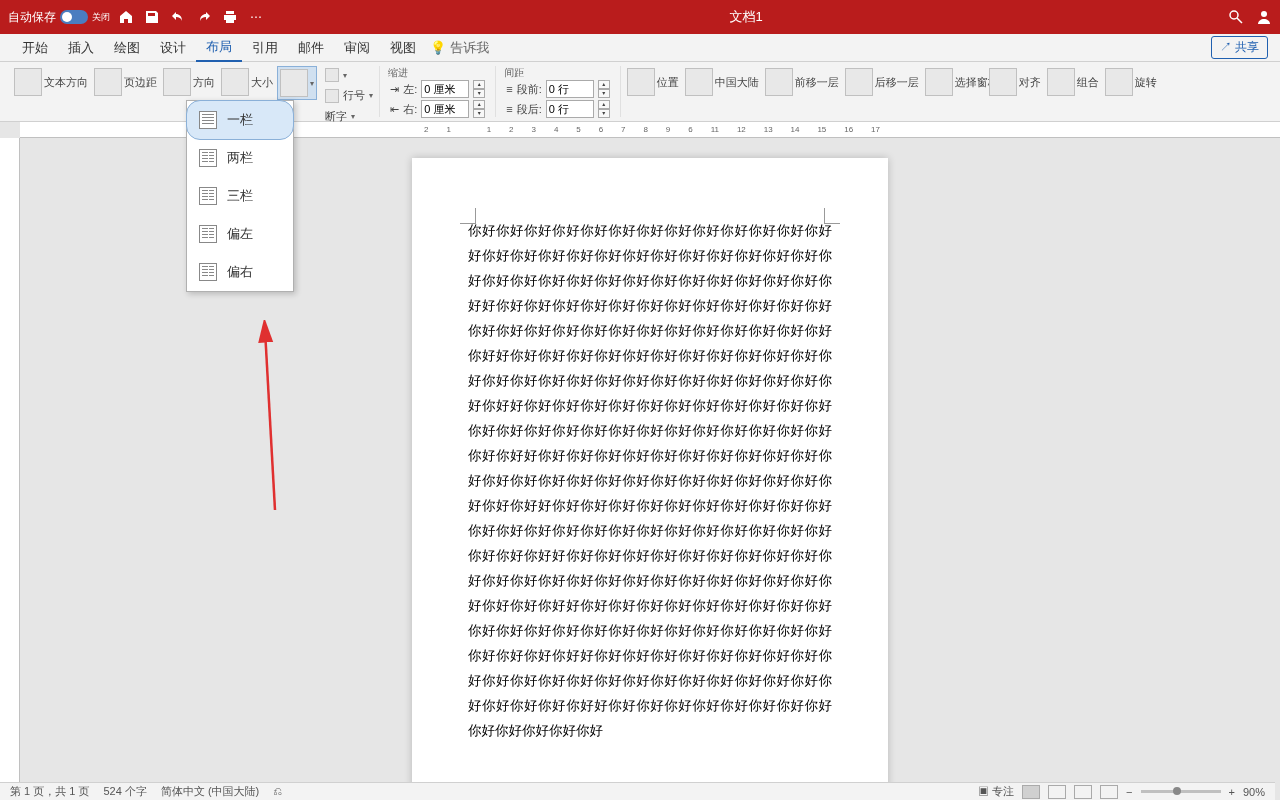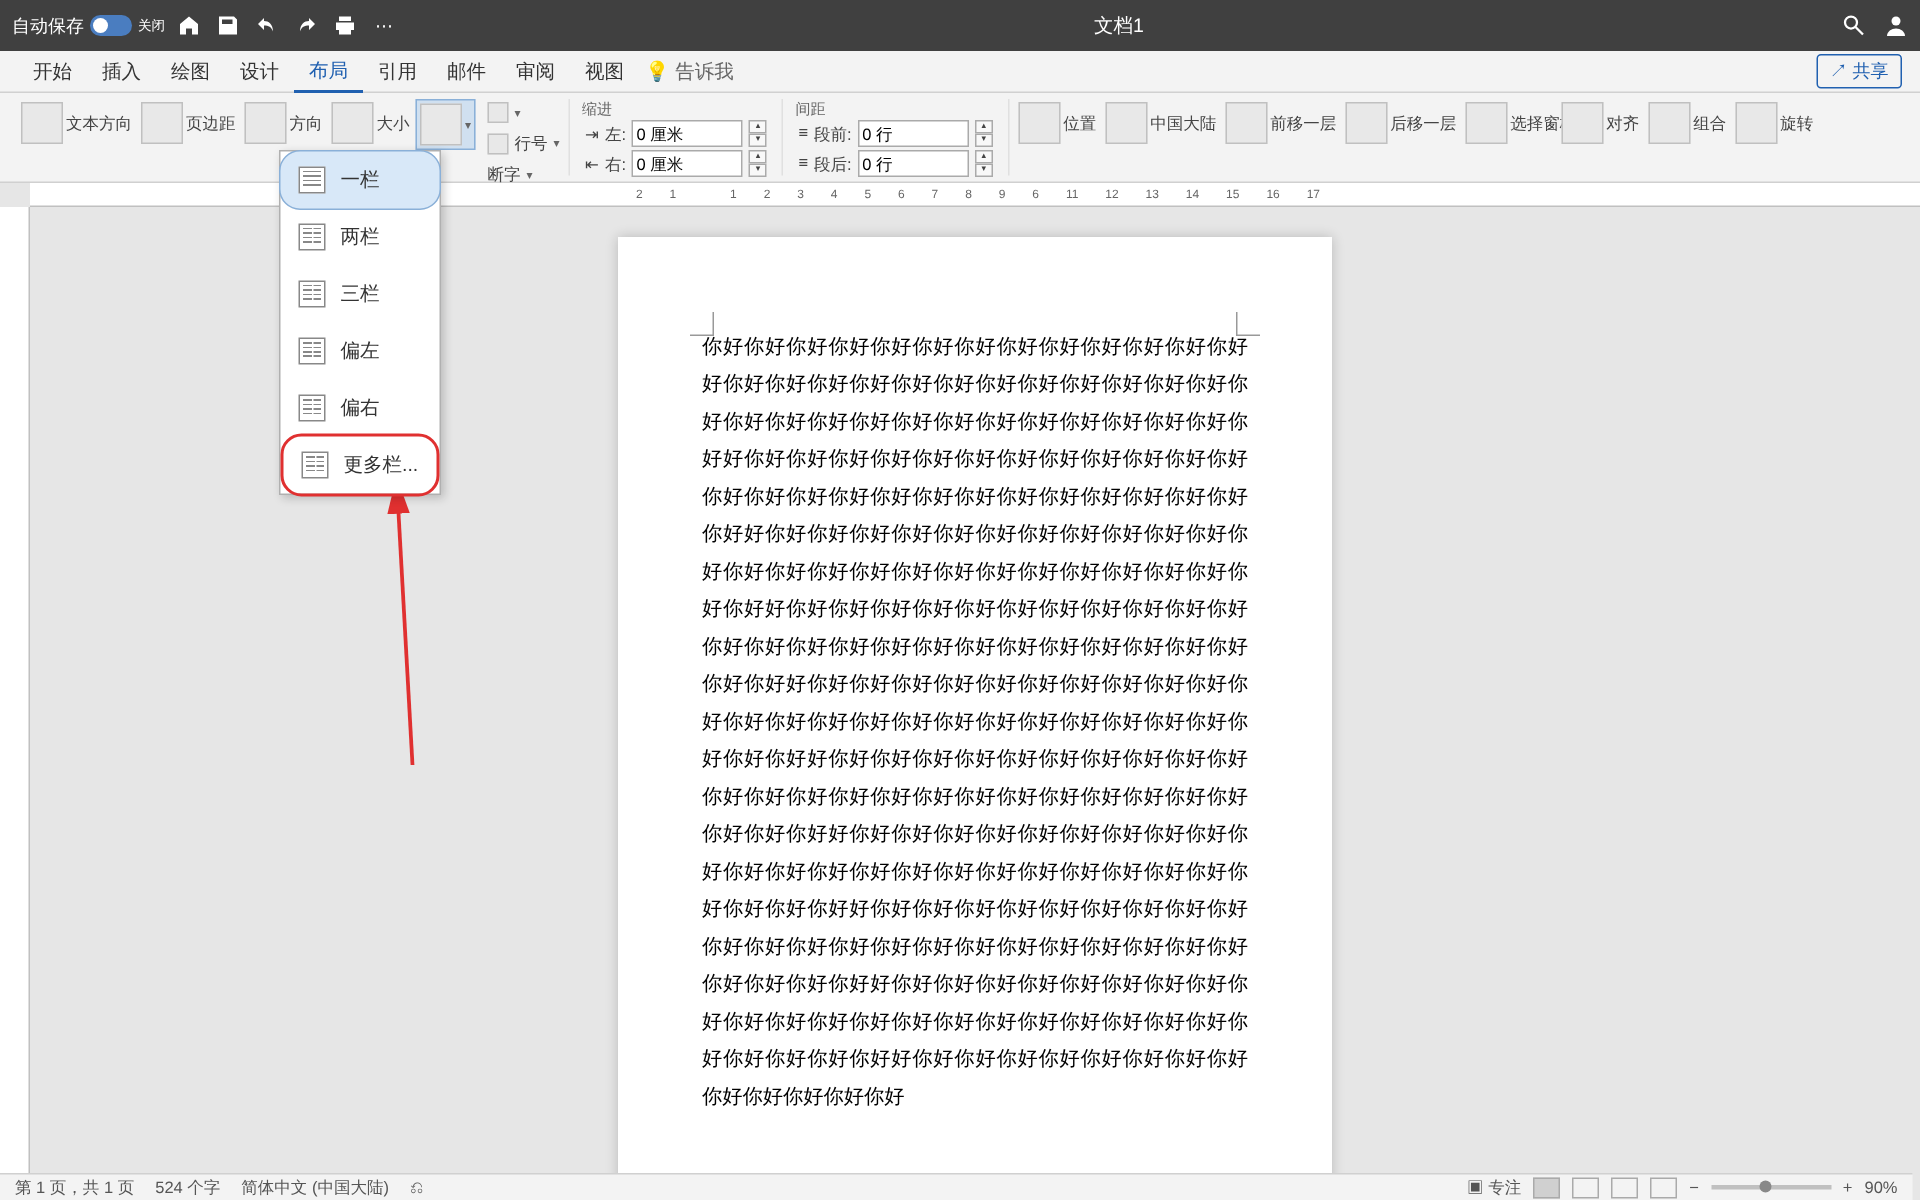--- a/index.html
+++ b/index.html
@@ -1,18 +1,18 @@
 <!DOCTYPE html>
 <html><head>
 <meta charset="utf-8">
 <style>
 * { margin: 0; padding: 0; box-sizing: border-box; font-family: "Microsoft YaHei", sans-serif; }
 body { width: 1280px; height: 800px; overflow: hidden; background: #e6e6e6; position: relative; }
 
-.titlebar { height: 34px; background: #404040; display: flex; align-items: center; color: #fff; font-size: 12px; padding: 0 8px; }
+.titlebar { height: 34px; background: #b91c1c; display: flex; align-items: center; color: #fff; font-size: 12px; padding: 0 8px; }
 .autosave { display: flex; align-items: center; gap: 4px; margin-right: 8px; }
 .toggle { width: 28px; height: 14px; background: #4a7dc0; border-radius: 7px; position: relative; }
 .toggle::after { content: ''; position: absolute; width: 10px; height: 10px; background: #fff; border-radius: 50%; top: 2px; left: 2px; }
 .qat { display: flex; gap: 10px; align-items: center; }
 .qat-icon { width: 16px; height: 16px; display: flex; align-items: center; justify-content: center; cursor: pointer; }
 .doc-title { flex: 1; text-align: center; font-size: 13px; }
 .titlebar-right { display: flex; gap: 12px; }
 
 .tabs { height: 28px; background: #f3f3f3; border-bottom: 1px solid #d0d0d0; display: flex; align-items: center; padding: 0 12px; font-size: 13px; }
 .tab { padding: 4px 10px; height: 28px; display: flex; align-items: center; cursor: pointer; color: #333; }
@@ -27,21 +27,21 @@
 .ritem { display: flex; flex-direction: row; align-items: center; gap: 2px; cursor: pointer; padding: 2px; }
 .ritem-icon { width: 20px; height: 20px; background: #e8e8e8; border: 1px solid #c0c0c0; }
 .ritem-icon.lg { width: 28px; height: 28px; }
 .ritem-label { font-size: 11px; white-space: nowrap; }
 .dropdown-arrow { font-size: 8px; color: #666; }
 
 .columns-btn { background: #d0e0f0; border: 1px solid #8ab0d8; padding: 2px; }
 
 .indent-group { display: flex; flex-direction: column; gap: 2px; padding: 0 6px; }
 .indent-row { display: flex; align-items: center; gap: 4px; font-size: 11px; }
-.indent-input { width: 74px; height: 18px; border: 1px solid #aaa; font-size: 11px; padding: 0 2px; background: #fff; }
+.indent-input { width: 48px; height: 18px; border: 1px solid #aaa; font-size: 11px; padding: 0 2px; background: #fff; }
 .spinner { width: 12px; display: flex; flex-direction: column; }
 .spin-btn { height: 9px; border: 1px solid #aaa; background: #f8f8f8; font-size: 6px; text-align: center; line-height: 7px; cursor: pointer; }
 .group-label { font-size: 10px; color: #666; text-align: left; width: 100%; padding-left: 4px; }
 
 .dropdown-menu { position: absolute; left: 186px; top: 100px; width: 108px; background: #fff; border: 1px solid #b0b0b0; box-shadow: 2px 2px 6px rgba(0,0,0,0.2); z-index: 100; }
 .menu-item { display: flex; align-items: center; gap: 10px; padding: 10px 12px; cursor: pointer; font-size: 13px; color: #333; border-radius: 14px; }
 .menu-item.highlighted { background: #d8e8f8; border: 1px solid #8ab0d8; margin: -1px; }
 .menu-item.boxed { border: 2px solid #e03030; margin: -2px 0; }
 .menu-icon { width: 18px; height: 18px; border: 1px solid #888; background: #fff; display: flex; }
 .menu-icon.one::before { content: ''; margin: 2px; flex: 1; background: repeating-linear-gradient(#888 0 1px, transparent 1px 3px); }
@@ -317,24 +317,20 @@
       <span>三栏</span>
     </div>
   <div class="menu-item">
       <span class="menu-icon two"></span>
       <span>偏左</span>
     </div>
   <div class="menu-item">
       <span class="menu-icon two"></span>
       <span>偏右</span>
     </div>
-  <div class="menu-item boxed">
-      <span class="menu-icon two"></span>
-      <span>更多栏...</span>
-    </div>
 </div>
 
 <svg class="arrow-annotation" width="60" height="200">
   <defs>
       <marker id="ah" markerWidth="10" markerHeight="10" refX="5" refY="3" orient="auto">
         <polygon points="0 0, 10 3, 0 6" fill="#e03030"></polygon>
       </marker>
     </defs>
   <line x1="50" y1="190" x2="40" y2="10" stroke="#e03030" stroke-width="2.5" marker-end="url(#ah)"></line>
 </svg>

